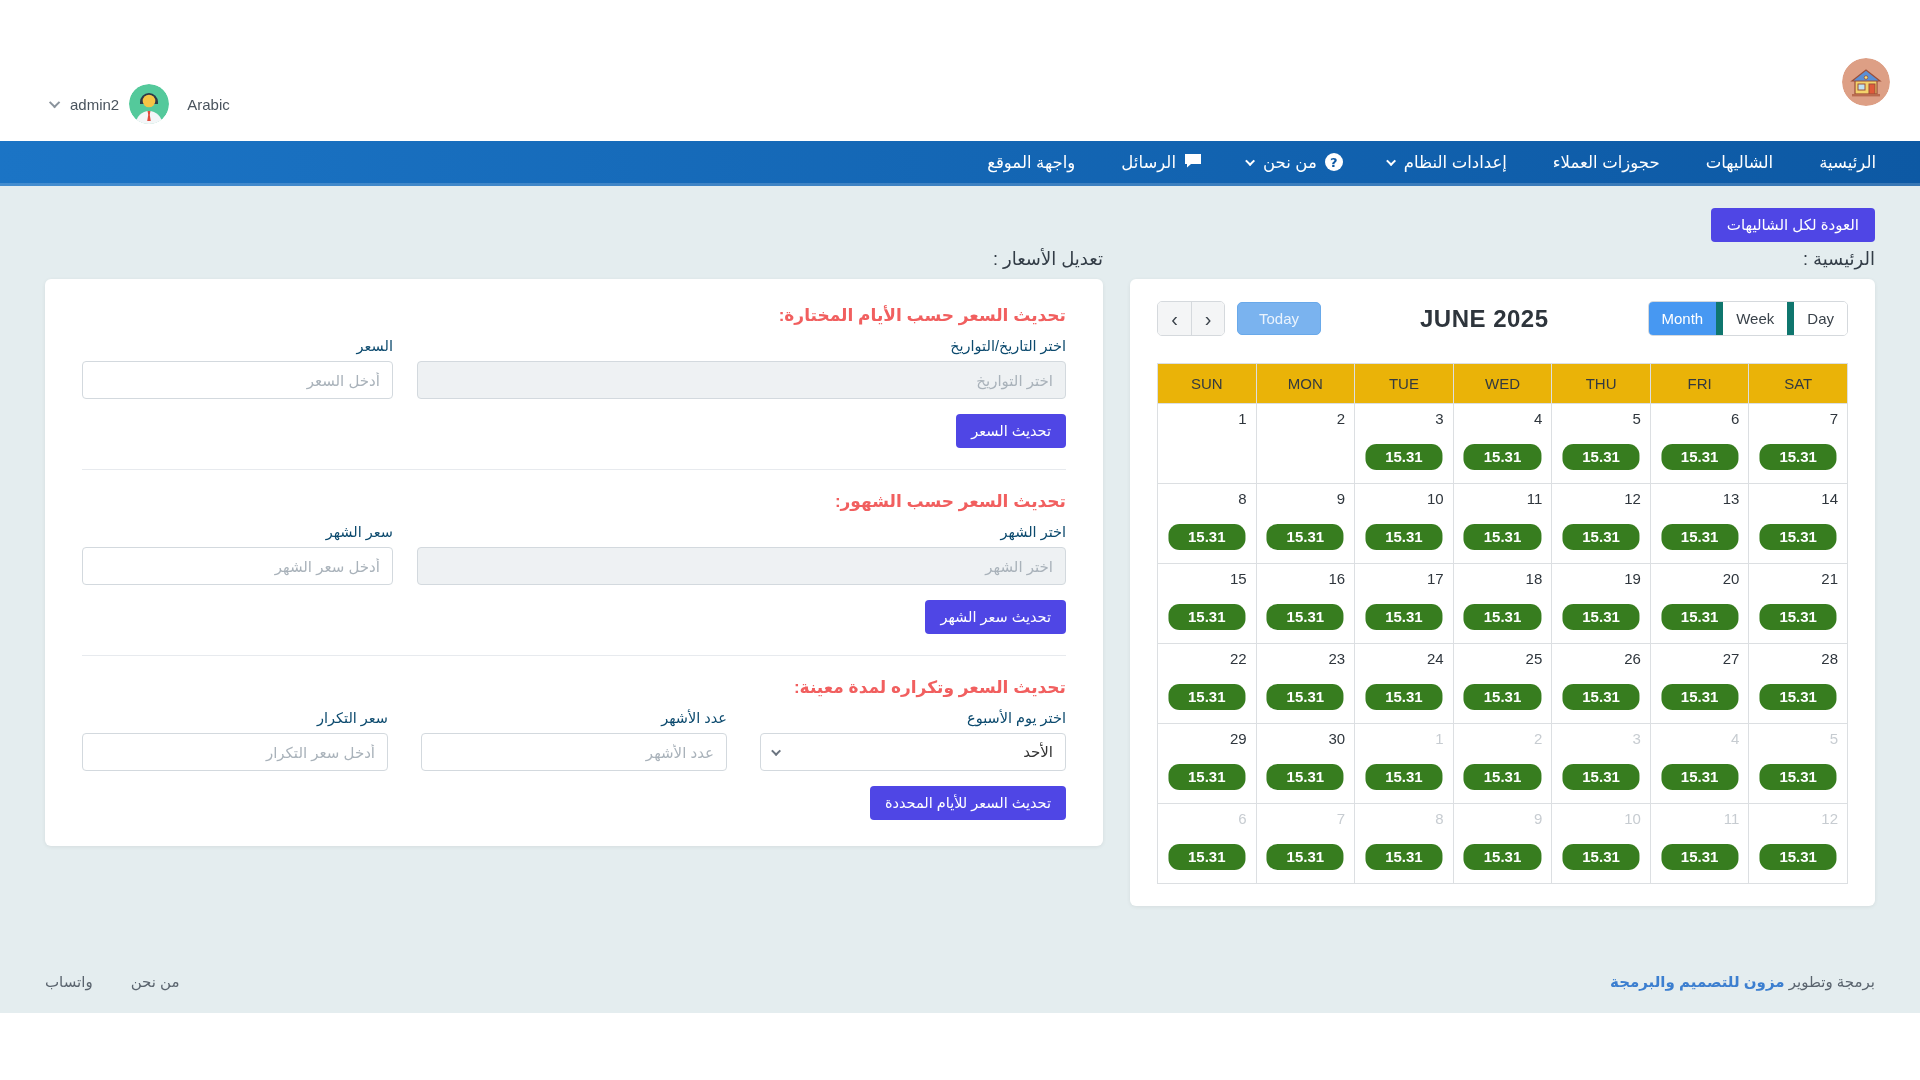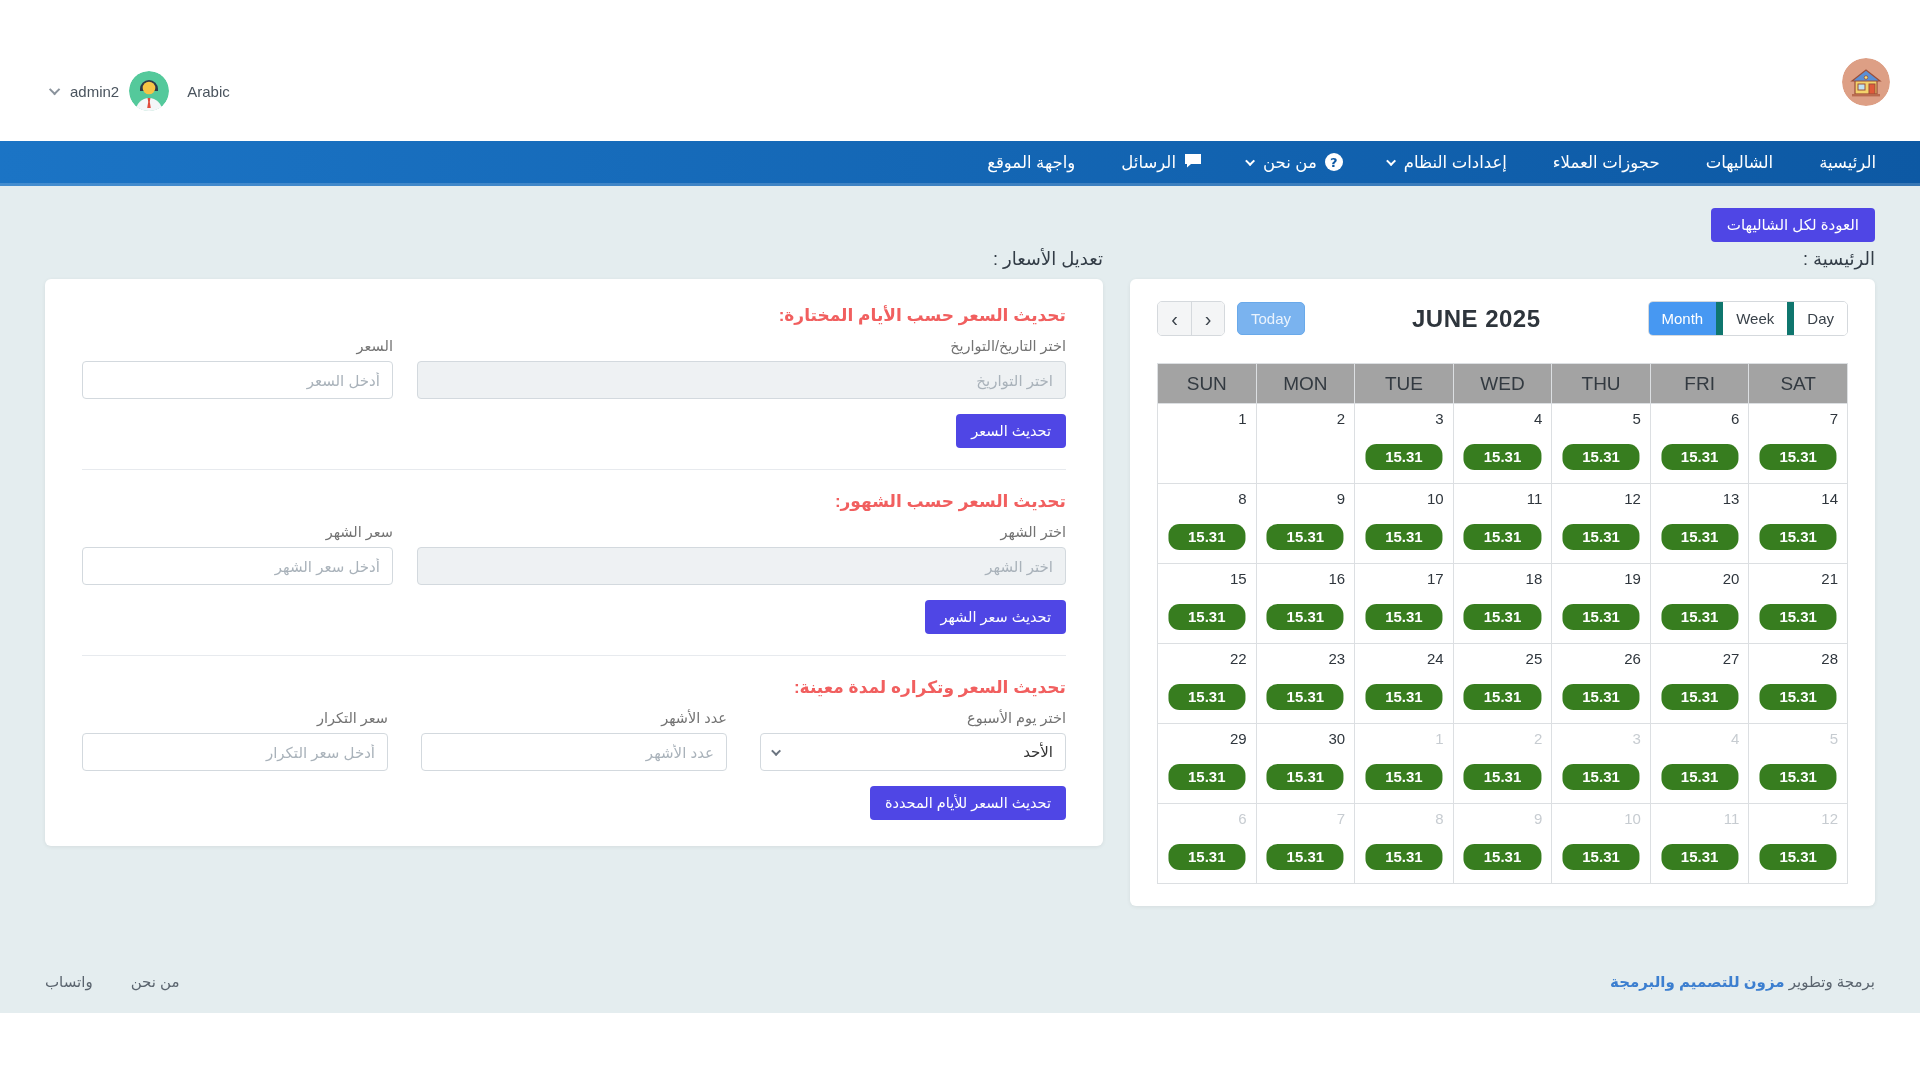--- a/index.html
+++ b/index.html
@@ -6,21 +6,21 @@
     --navbar-start:#1b74c5; --navbar-end:#0d59a4; --accent:#4f46e5;
     --title-red:#f15f5f; --event-green:#377d1f; --view-blue:#4798f2;
     --today-blue:#7ab3ef; --link-blue:#3c7fd0; --page-bg:#e4edef;
   }
   *{box-sizing:border-box;margin:0;padding:0;}
   body{font-family:"Liberation Sans","DejaVu Sans",sans-serif;background:#fff;}
   .page{width:1920px;height:1080px;overflow:hidden;background:#fff;position:relative;}
 
   
   .top-header{height:141px;background:#fff;position:relative;}
-  .user-area{position:absolute;left:52px;top:71px;display:flex;align-items:center;gap:10px;}
+  .user-area{position:absolute;left:52px;top:84px;display:flex;align-items:center;gap:10px;}
   .caret{width:8px;height:8px;border-left:2px solid #8a939c;border-bottom:2px solid #8a939c;transform:rotate(-45deg) translateY(-2px);display:inline-block;}
   .user-name{font-size:15px;color:#4a545e;}
   .avatar{width:40px;height:40px;border-radius:50%;overflow:hidden;display:block;}
   .lang{font-size:15px;color:#4a545e;margin-left:8px;}
   .logo{position:absolute;right:30px;top:58px;width:48px;height:48px;border-radius:50%;overflow:hidden;display:block;}
 
   
   .navbar{height:45px;background:linear-gradient(90deg,var(--navbar-start),var(--navbar-end));display:flex;align-items:center;direction:rtl;padding:0 44px;gap:46px;border-bottom:3px solid rgba(255,255,255,.18);}
   .nav-item{display:flex;align-items:center;direction:rtl;gap:8px;color:#fff;font-size:16.5px;font-weight:500;cursor:pointer;white-space:nowrap;}
   .nav-item .chev{width:7px;height:7px;border-left:2px solid #fff;border-bottom:2px solid #fff;transform:rotate(-45deg) translateY(-2px);}
@@ -34,48 +34,48 @@
   .content-row{display:flex;direction:rtl;gap:27px;margin-top:6px;align-items:flex-start;}
   .col-heading{font-size:18px;color:#323c46;text-align:right;margin-bottom:9px;direction:rtl;}
   .col-cal{width:745px;flex:none;}
   .col-form{flex:1;}
   .card{background:#fff;border-radius:6px;box-shadow:0 1px 4px rgba(0,0,0,.07);}
 
   
   .form-card{padding:26px 37px;direction:rtl;}
   .section-title{color:var(--title-red);font-size:17px;font-weight:bold;text-align:right;margin-bottom:12px;}
   .field-row{display:flex;direction:rtl;justify-content:space-between;align-items:flex-start;}
-  .field label{display:block;font-size:14.5px;color:#737373;margin-bottom:7px;text-align:right;}
+  .field label{display:block;font-size:14.5px;color:#0c4a6e;margin-bottom:7px;text-align:right;}
   .field input{width:100%;height:38px;border:1px solid #d3d9de;border-radius:4px;padding:0 12px;font-size:15px;font-family:inherit;direction:rtl;text-align:right;color:#333;background:#fff;}
   .field input::placeholder{color:#a9b2ba;}
   .field input.gray{background:#eef1f3;}
   .f-wide{width:66%;}
   .f-small{width:31.6%;}
   .f-third{width:31.1%;}
   .btn-row{display:flex;direction:rtl;margin-top:15px;}
   .submit-btn{font-size:14.5px;padding:9px 15px;font-weight:500;}
   .divider{border:none;border-top:1px solid #e7eaee;margin:21px 0;}
   .select-box{position:relative;height:38px;border:1px solid #d3d9de;border-radius:4px;background:#fff;display:flex;align-items:center;direction:rtl;padding:0 12px;font-size:15px;color:#333;cursor:pointer;}
   .select-box .chev{position:absolute;left:13px;width:7px;height:7px;border-left:2px solid #6b7480;border-bottom:2px solid #6b7480;transform:rotate(-45deg) translateY(-2px);}
 
   
   .cal-card{padding:22px 27px;direction:ltr;}
   .cal-header{display:flex;align-items:center;justify-content:space-between;}
   .cal-nav{display:flex;align-items:center;gap:12px;}
   .arrow-group{display:flex;border:1px solid #d5d9dd;border-radius:5px;overflow:hidden;}
   .arrow-btn{width:33px;height:33px;background:#f4f5f6;border:none;font-size:20px;color:#3a424a;cursor:pointer;line-height:1;font-family:inherit;}
   .arrow-btn + .arrow-btn{border-left:1px solid #d5d9dd;}
-  .today-btn{height:33px;padding:0 13px;background:var(--today-blue);border:1px solid #69a9ea;border-radius:5px;color:#eaf3fd;font-size:15px;font-family:inherit;cursor:default;}
+  .today-btn{height:33px;padding:0 21px;background:var(--today-blue);border:1px solid #69a9ea;border-radius:5px;color:#eaf3fd;font-size:15px;font-family:inherit;cursor:default;}
   .cal-title{font-size:24px;font-weight:bold;color:#2e353c;letter-spacing:.5px;}
   .view-group{display:flex;border:1px solid #d5d9dd;border-radius:5px;overflow:hidden;}
   .view-btn{height:33px;padding:0 13px;background:#fff;border:none;font-size:15px;color:#3a424a;cursor:pointer;font-family:inherit;}
   .view-btn + .view-btn{border-left:7px solid #0f766e;}
   .view-btn.active{background:var(--view-blue);color:#fff;}
   .cal-grid{margin-top:27px;display:grid;grid-template-columns:repeat(7,1fr);border:1px solid #dcdfe2;border-right:none;border-bottom:none;}
-  .cal-h{height:40px;display:flex;align-items:center;justify-content:center;font-size:19px;color:#333a41;border-right:1px solid #dcdfe2;border-bottom:1px solid #dcdfe2;background:#a3a3a3;}
+  .cal-h{height:40px;display:flex;align-items:center;justify-content:center;font-size:15px;color:#333a41;border-right:1px solid #dcdfe2;border-bottom:1px solid #dcdfe2;background:#eab308;}
   .cal-cell{height:80px;position:relative;background:#fff;border-right:1px solid #dcdfe2;border-bottom:1px solid #dcdfe2;cursor:pointer;}
   .day-num{position:absolute;top:6px;right:9px;font-size:15px;color:#2f363d;}
   .cal-cell.muted .day-num{color:#c7ccd1;}
   .price-badge{position:absolute;bottom:13px;left:50%;transform:translateX(-50%);width:79%;height:26px;line-height:26px;background:var(--event-green);border-radius:11px;color:#fff;font-size:15px;font-weight:bold;text-align:center;cursor:pointer;margin-top:27px;}
 
   
   .footer{position:absolute;bottom:22px;left:45px;right:45px;display:flex;direction:rtl;justify-content:space-between;align-items:center;font-size:15px;color:#5a646e;}
   .credit{direction:rtl;}
   .credit a{color:var(--link-blue);text-decoration:none;font-weight:bold;cursor:pointer;}
   .footer-links{display:flex;direction:rtl;gap:38px;}

